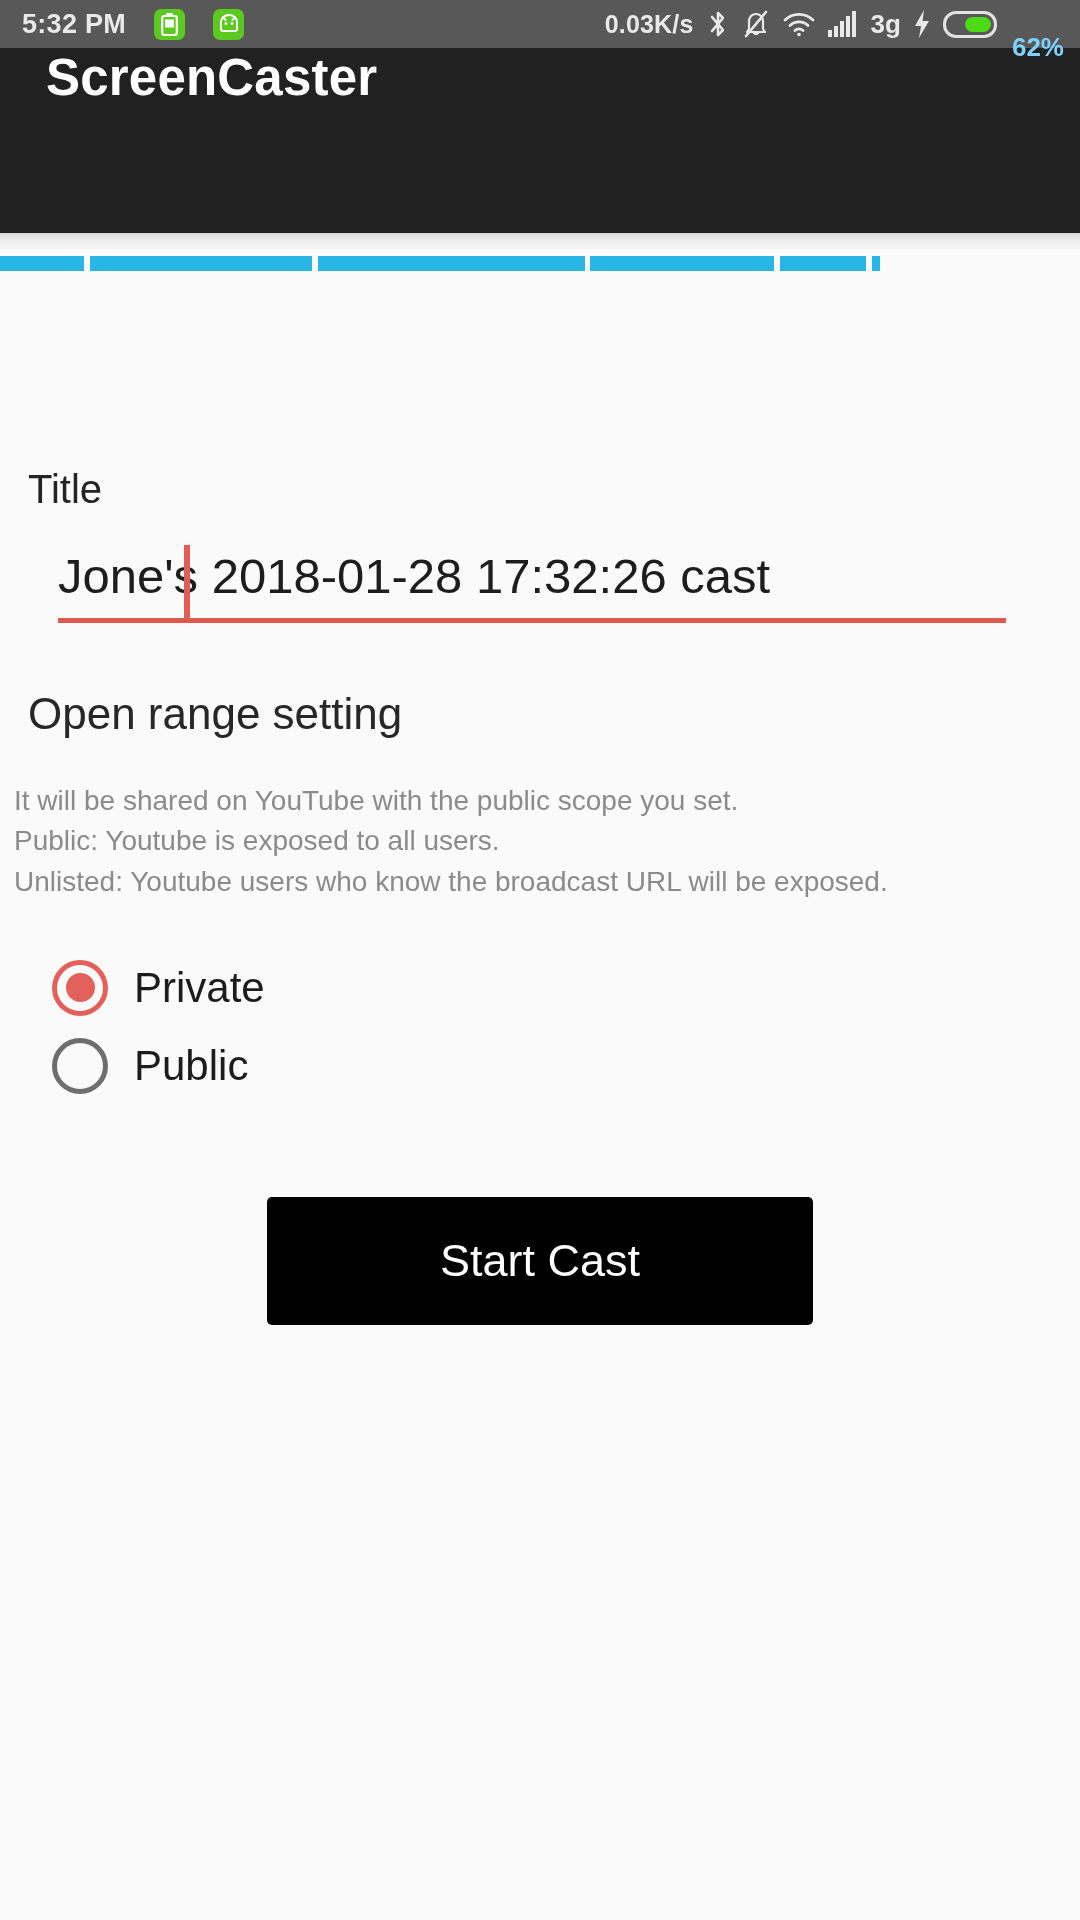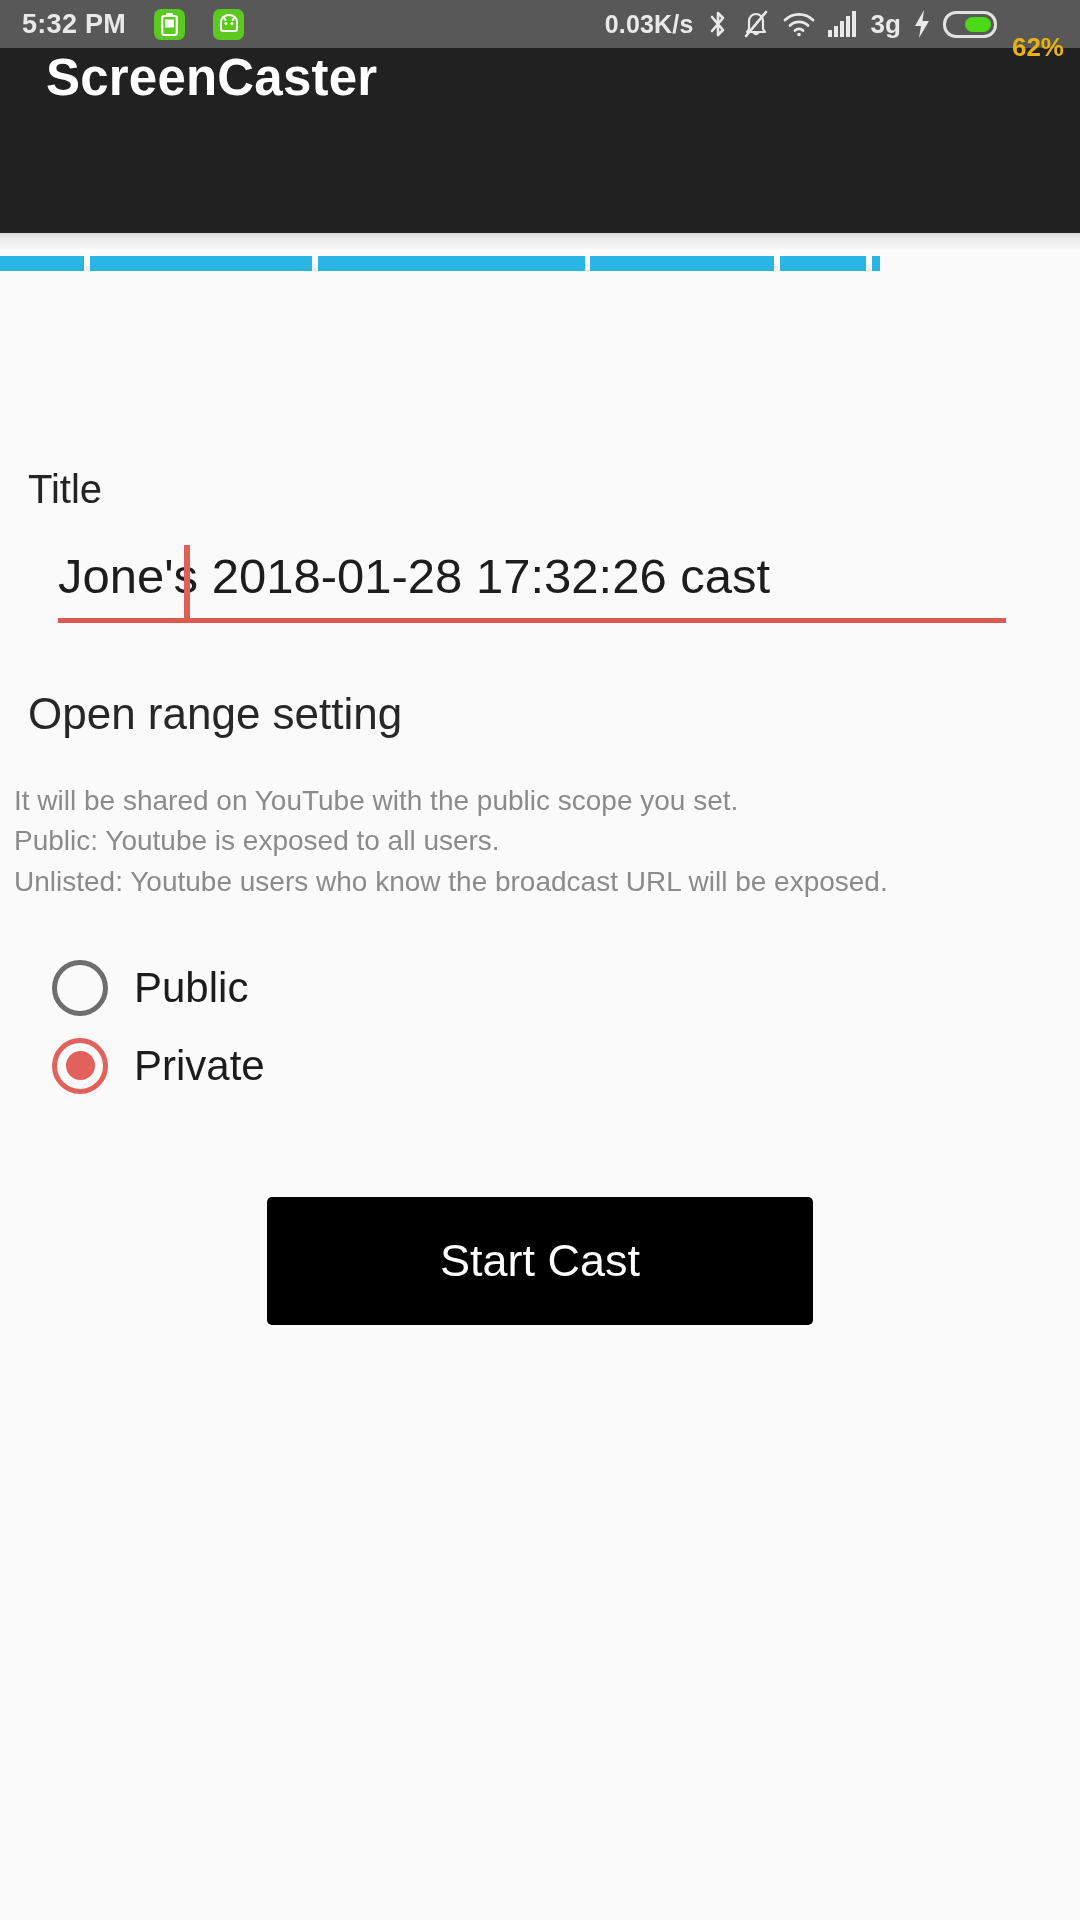--- a/index.html
+++ b/index.html
@@ -58,21 +58,21 @@
     letter-spacing: 0.2px;
   }
   .sb-3g {
     font-size: 26px;
     font-weight: bold;
     color: #e9e9e9;
   }
   .sb-pct {
     font-size: 26px;
     font-weight: bold;
-    color: #eab308;
+    color: #7dd3fc;
     margin-left: 2px;
     margin-top: 46px;
   }
   .sb-icon { display: flex; align-items: center; }
 
   
   .batt-outline {
     width: 54px;
     height: 27px;
     border: 3px solid #e2e2e2;
@@ -332,30 +332,30 @@
 
   <div class="section-head">Open range setting</div>
 
   <div class="desc">
     <p>It will be shared on YouTube with the public scope you set.<br>Public: Youtube is exposed to all users.<br>Unlisted: Youtube users who know the broadcast URL will be exposed.</p>
   </div>
 
   <div class="radio-group">
 
     <div class="radio-row">
-      <span class="radio-outer"></span>
-      <span class="radio-label">Public</span>
-    </div>
-
-    <div class="radio-row">
       <span class="radio-outer checked">
         <span class="radio-dot"></span>
       </span>
       <span class="radio-label">Private</span>
     </div>
 
+    <div class="radio-row">
+      <span class="radio-outer"></span>
+      <span class="radio-label">Public</span>
+    </div>
+
   </div>
 
   <div class="btn-row">
     <button class="start-btn">Start Cast</button>
   </div>
 
 </div>
 
 </body></html>

